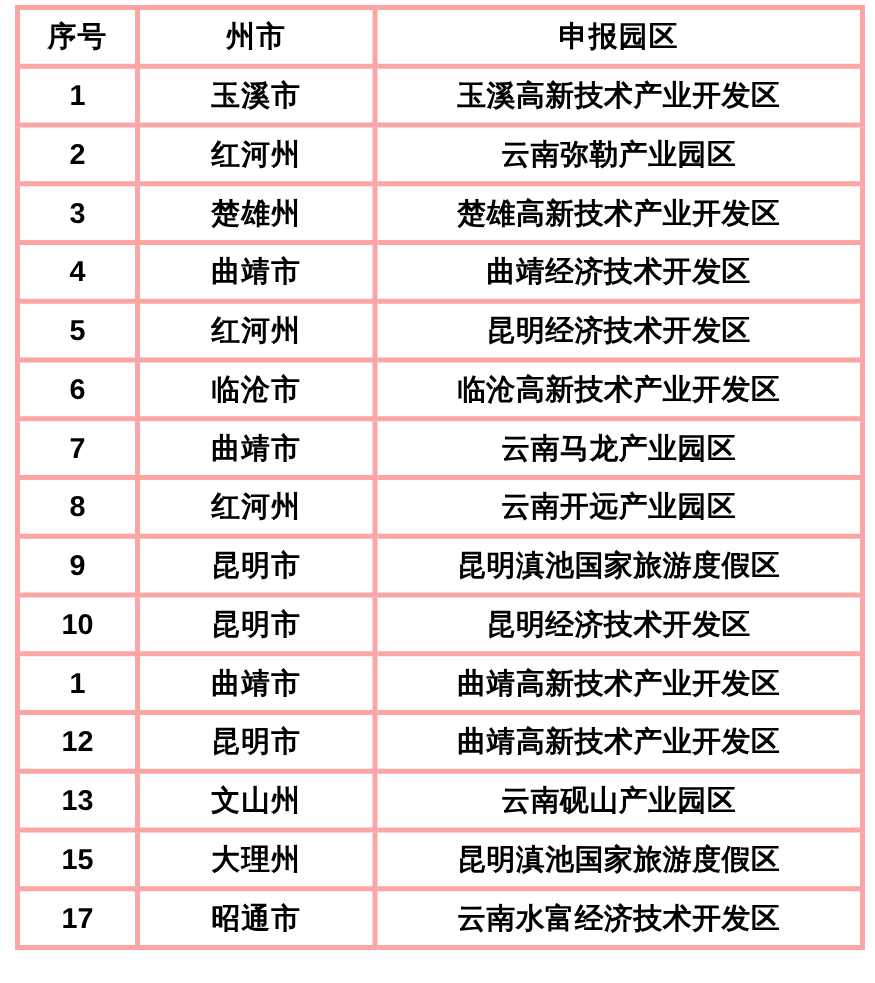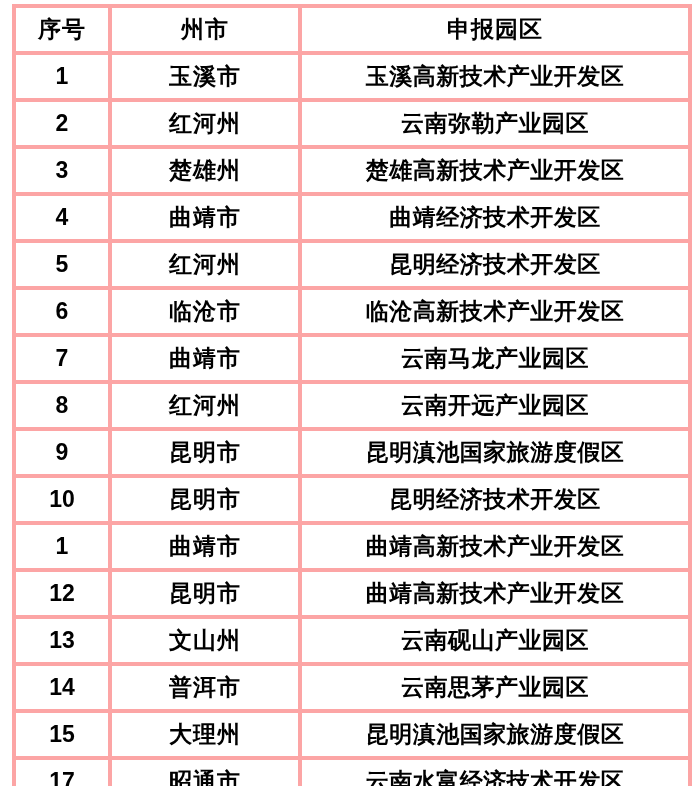--- a/index.html
+++ b/index.html
@@ -139,25 +139,20 @@
           <td class="cell-index">12</td>
           <td class="cell-city">昆明市</td>
           <td class="cell-park">曲靖高新技术产业开发区</td>
         </tr>
         <tr>
           <td class="cell-index">13</td>
           <td class="cell-city">文山州</td>
           <td class="cell-park">云南砚山产业园区</td>
         </tr>
         <tr>
-          <td class="cell-index">14</td>
-          <td class="cell-city">普洱市</td>
-          <td class="cell-park">云南思茅产业园区</td>
-        </tr>
-        <tr>
           <td class="cell-index">15</td>
           <td class="cell-city">大理州</td>
           <td class="cell-park">昆明滇池国家旅游度假区</td>
         </tr>
         <tr>
           <td class="cell-index">17</td>
           <td class="cell-city">昭通市</td>
           <td class="cell-park">云南水富经济技术开发区</td>
         </tr>
       </tbody>

